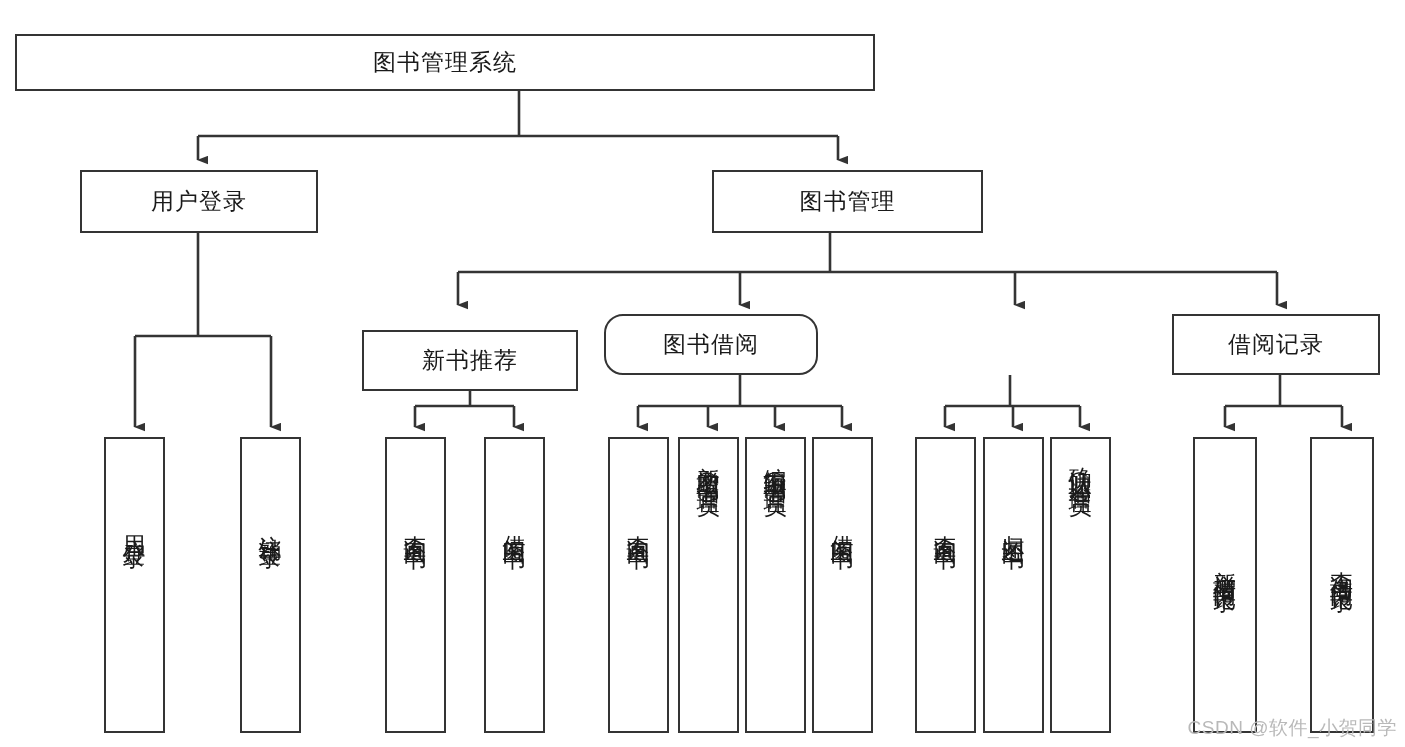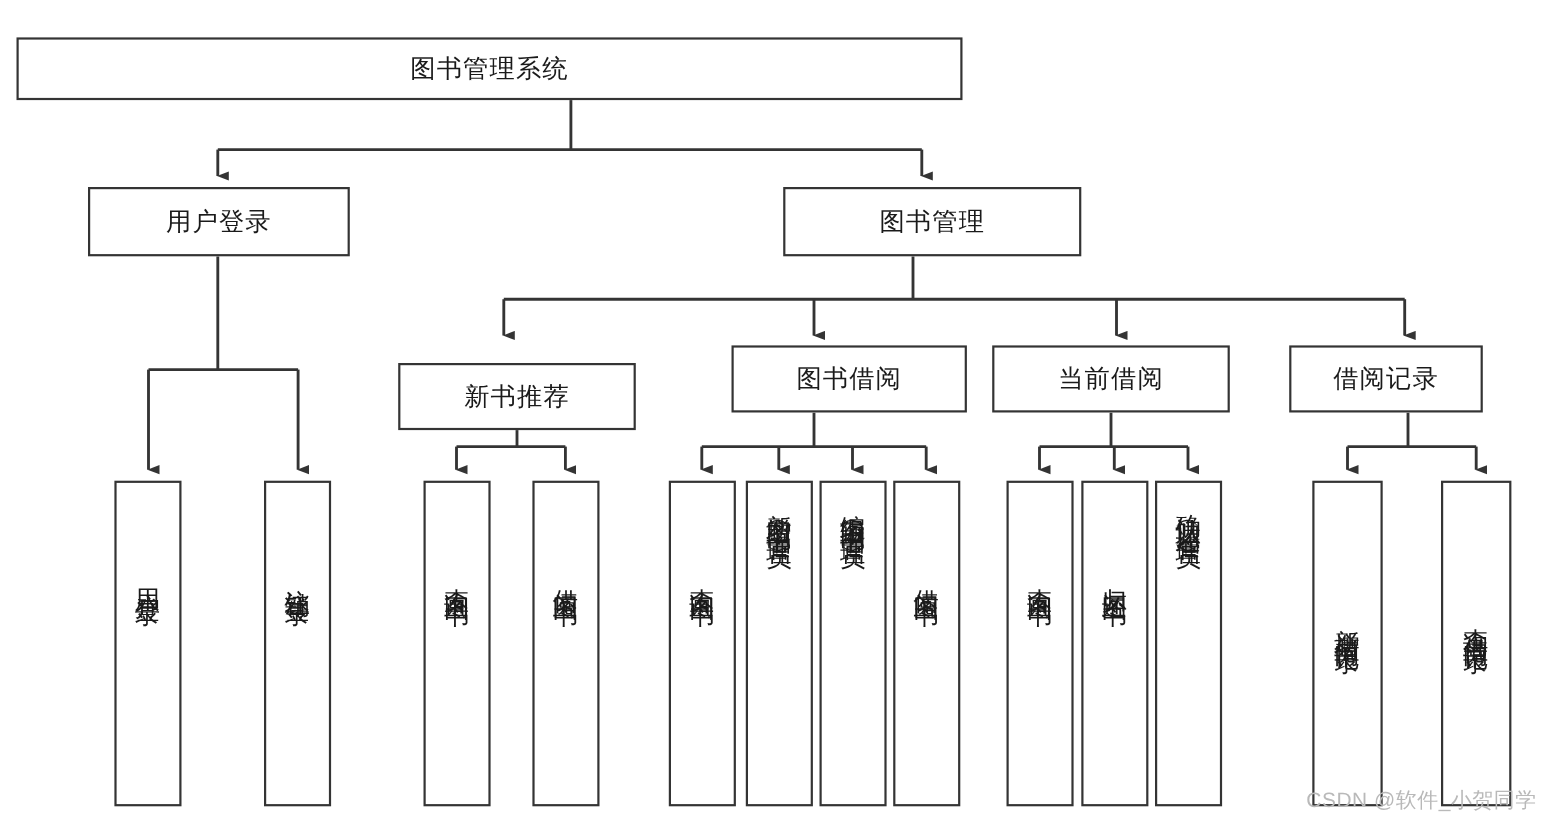--- a/index.html
+++ b/index.html
@@ -137,27 +137,24 @@
   <div class="node h" id="n-l2-0" style="left: 80px; top: 170px; width: 238px; height: 63px;">
     <span>用户登录</span>
   </div>
   <div class="node h" id="n-l2-1" style="left: 712px; top: 170px; width: 271px; height: 63px;">
     <span>图书管理</span>
   </div>
 
   <div class="node h" id="n-l3-0" style="left: 362px; top: 314px; width: 216px; height: 61px; margin-top: 16px;">
     <span>新书推荐</span>
   </div>
-  <div class="node h" id="n-l3-1" style="left: 665px; top: 314px; width: 214px; height: 61px;">
+  <div class="node h" id="n-l3-1" style="left: 604px; top: 314px; width: 214px; height: 61px; border-radius: 19px;">
     <span>图书借阅</span>
   </div>
-  <div class="node h" id="n-l3-2" style="left: 902px; top: 314px; width: 216px; height: 61px;">
-    <span>当前借阅</span>
-  </div>
-  <div class="node h" id="n-l3-3" style="left: 1172px; top: 314px; width: 176px; height: 61px; justify-content: center;">
+  <div class="node h" id="n-l3-3" style="left: 1172px; top: 314px; width: 208px; height: 61px; justify-content: center;">
     <span>借阅记录</span>
   </div>
 
   <div class="node v mid" id="n-lf-0" style="left: 104px; top: 437px; width: 61px; height: 296px;">
     <span class="vtext">用户登录</span>
   </div>
   <div class="node v mid" id="n-lf-1" style="left: 240px; top: 437px; width: 61px; height: 296px;">
     <span class="vtext">注销登录</span>
   </div>
   <div class="node v mid" id="n-lf-2" style="left: 385px; top: 437px; width: 61px; height: 296px;">

